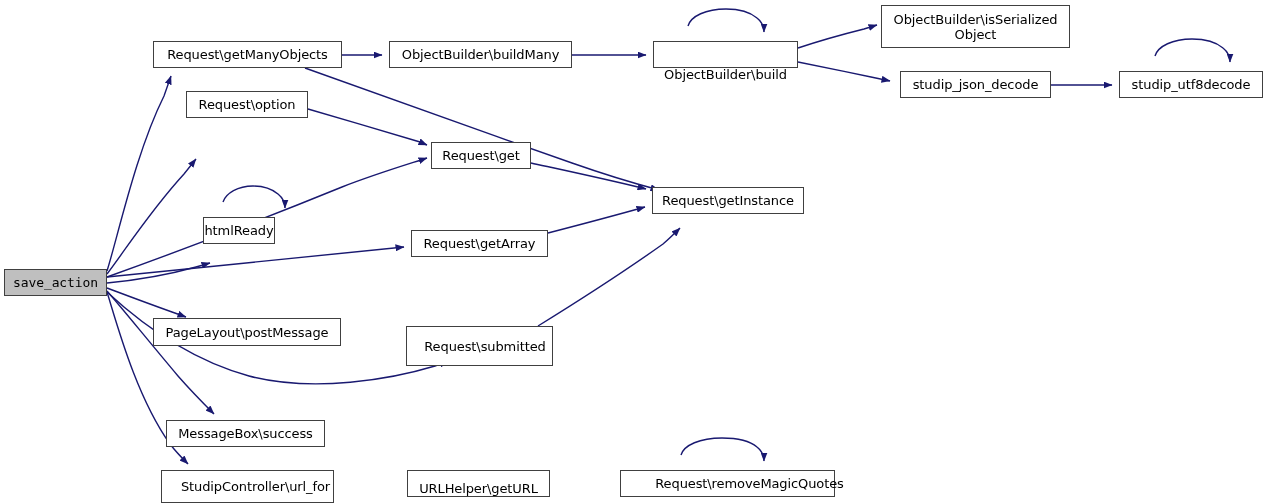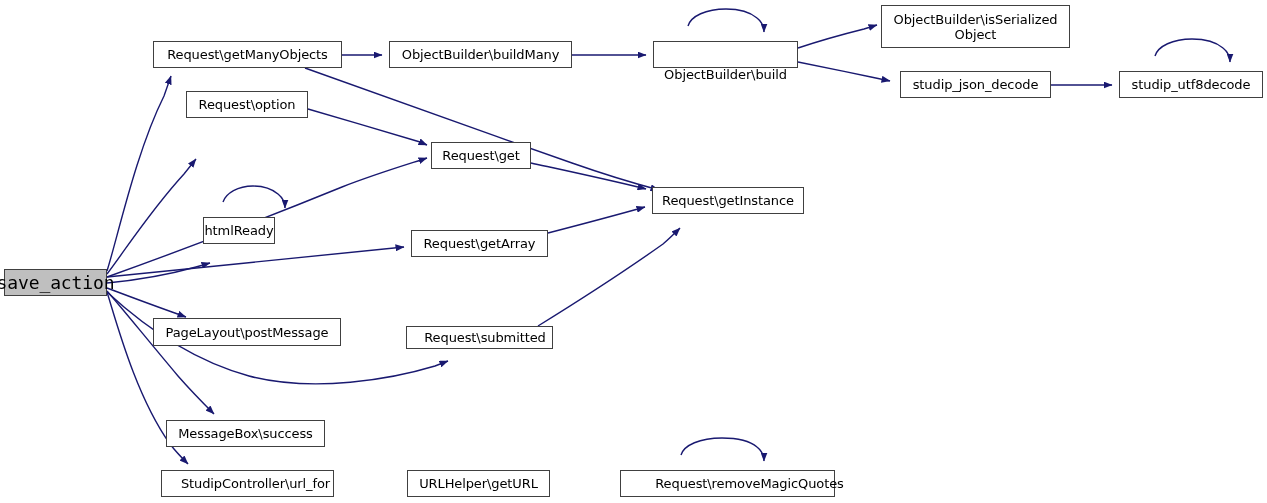--- a/index.html
+++ b/index.html
@@ -37,21 +37,21 @@
     justify-content: center;
     text-align: center;
     white-space: pre;
     letter-spacing: -0.1px;
     z-index: 5;
   }
   .node.highlight {
     background: #bfbfbf;
     border-color: #404040;
     font-family: "DejaVu Sans Mono", monospace;
-    font-size: 18px;
+    font-size: 13px;
   }
 </style>
 </head>
 <body>
 
 <div id="graph-canvas">
   <svg id="edge-layer" viewBox="0 0 1267 503" xmlns="http://www.w3.org/2000/svg">
     <defs>
       <marker id="arrowhead" markerWidth="9" markerHeight="7" refX="8.5" refY="3.5" orient="auto" markerUnits="userSpaceOnUse">
         <polygon points="0,0 9,3.5 0,7" fill="#191970"></polygon>
@@ -84,24 +84,24 @@
       </g>
   </svg>
   <div id="nodes-group">
       <div class="node highlight" style="left: 4px; top: 269px; width: 103px; height: 27px;"><span style="white-space: pre-line;">save_action</span></div>
       <div class="node" style="left: 153px; top: 41px; width: 189px; height: 27px;"><span style="white-space: pre-line;">Request\getManyObjects</span></div>
       <div class="node" style="left: 186px; top: 91px; width: 122px; height: 27px;"><span style="white-space: pre-line;">Request\option</span></div>
       <div class="node" style="left: 431px; top: 142px; width: 100px; height: 27px;"><span style="white-space: pre-line;">Request\get</span></div>
       <div class="node" style="left: 203px; top: 217px; width: 72px; height: 27px;"><span style="white-space: pre-line;">htmlReady</span></div>
       <div class="node" style="left: 411px; top: 230px; width: 137px; height: 27px;"><span style="white-space: pre-line;">Request\getArray</span></div>
       <div class="node" style="left: 153px; top: 318px; width: 188px; height: 28px;"><span style="white-space: pre-line;">PageLayout\postMessage</span></div>
-      <div class="node" style="left: 406px; top: 326px; width: 147px; height: 23px; padding-left: 11px;"><span style="white-space: pre-line;">Request\submitted</span></div>
+      <div class="node" style="left: 406px; top: 326px; width: 147px; height: 40px; padding-left: 11px;"><span style="white-space: pre-line;">Request\submitted</span></div>
       <div class="node" style="left: 166px; top: 420px; width: 159px; height: 27px;"><span style="white-space: pre-line;">MessageBox\success</span></div>
-      <div class="node" style="left: 161px; top: 470px; width: 173px; height: 27px; padding-left: 16px;"><span style="white-space: pre-line;">StudipController\url_for</span></div>
-      <div class="node" style="left: 407px; top: 470px; width: 143px; height: 27px;"><span style="white-space: pre-line;">URLHelper\getURL</span></div>
+      <div class="node" style="left: 161px; top: 470px; width: 173px; height: 33px; padding-left: 16px;"><span style="white-space: pre-line;">StudipController\url_for</span></div>
+      <div class="node" style="left: 407px; top: 470px; width: 143px; height: 27px; align-items: flex-end;"><span style="white-space: pre-line;">URLHelper\getURL</span></div>
       <div class="node" style="left: 620px; top: 470px; width: 215px; height: 27px;"><span style="white-space: pre-line; margin-left: 44px;">Request\removeMagicQuotes</span></div>
       <div class="node" style="left: 389px; top: 41px; width: 183px; height: 27px;"><span style="white-space: pre-line;">ObjectBuilder\buildMany</span></div>
       <div class="node" style="left: 653px; top: 41px; width: 145px; height: 27px;"><span style="white-space: pre-line; margin-top: 39px;">ObjectBuilder\build</span></div>
       <div class="node" style="left: 652px; top: 187px; width: 152px; height: 27px;"><span style="white-space: pre-line;">Request\getInstance</span></div>
       <div class="node" style="left: 881px; top: 5px; width: 189px; height: 43px;"><span style="white-space: pre-line;">ObjectBuilder\isSerialized
 Object</span></div>
       <div class="node" style="left: 900px; top: 71px; width: 151px; height: 27px;"><span style="white-space: pre-line;">studip_json_decode</span></div>
       <div class="node" style="left: 1119px; top: 71px; width: 144px; height: 27px;"><span style="white-space: pre-line;">studip_utf8decode</span></div>
     </div>
 </div>

